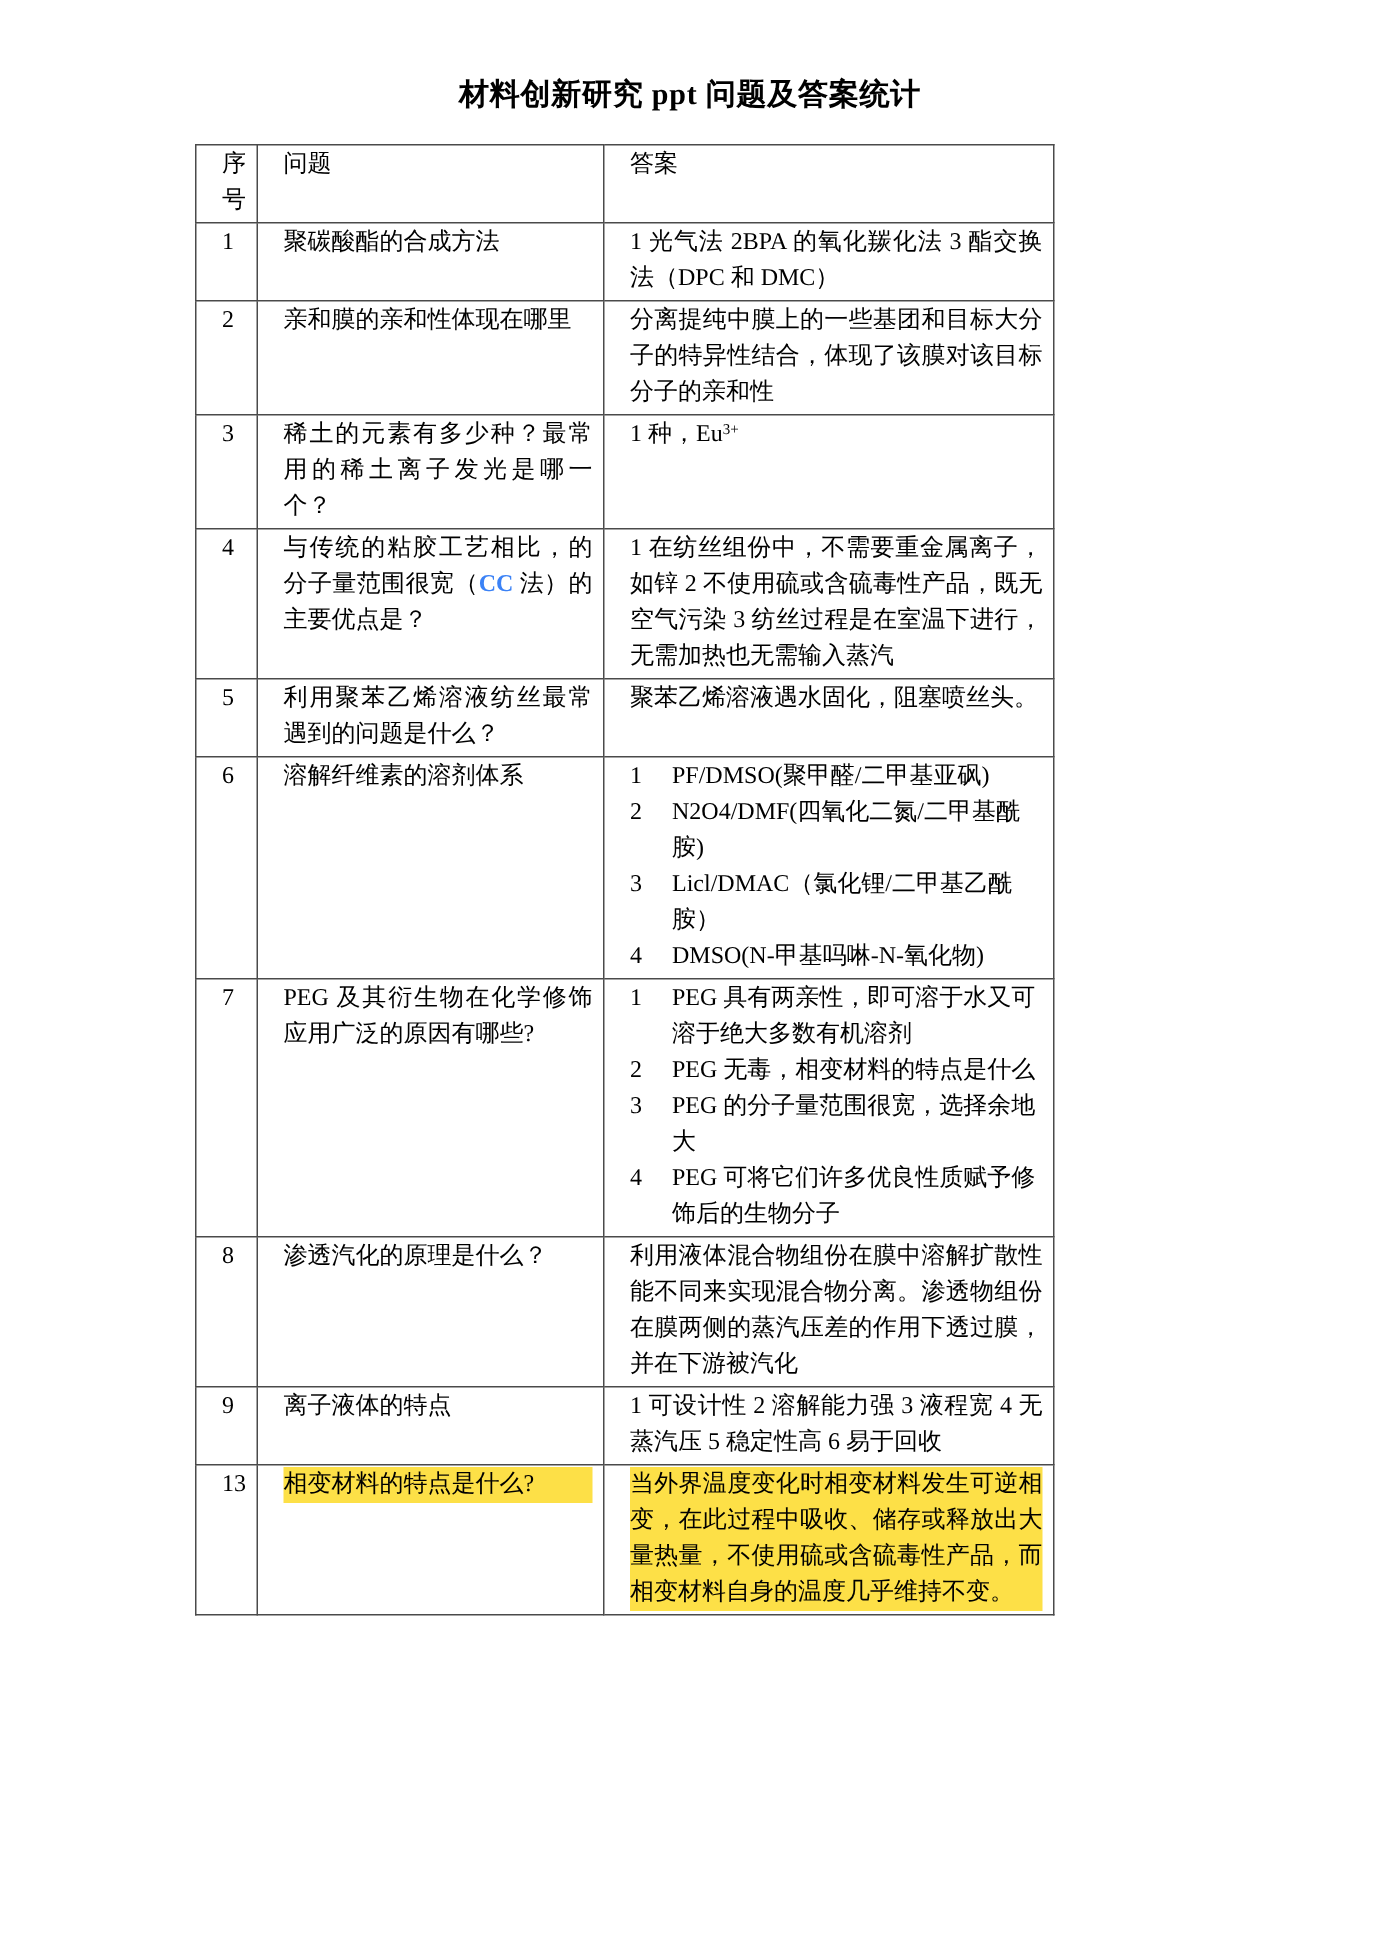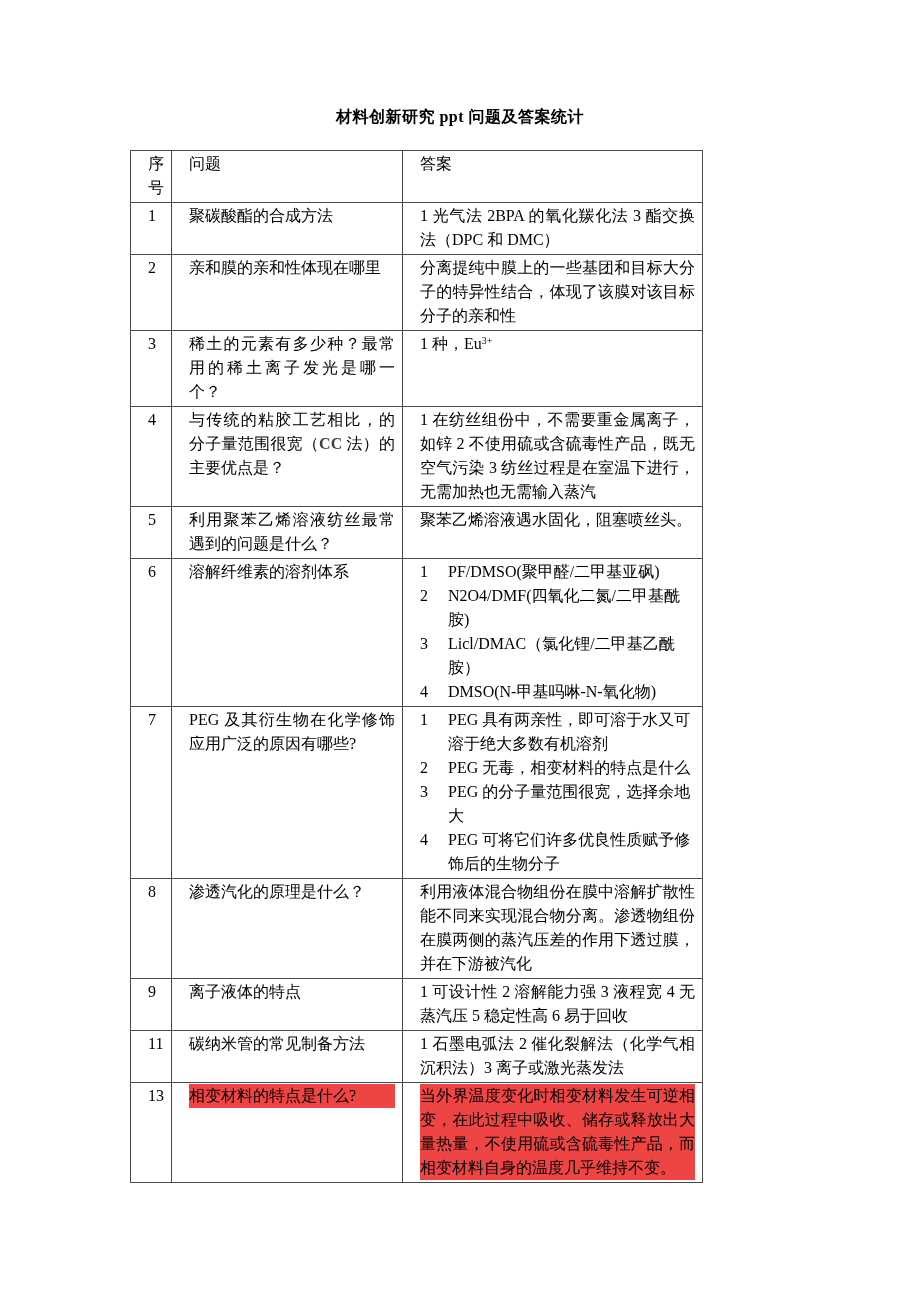--- a/index.html
+++ b/index.html
@@ -1,29 +1,29 @@
 <!DOCTYPE html>
 <html><head>
 <meta charset="utf-8">
 <style>
   html,body{margin:0;padding:0;}
   body{background:#ffffff;font-family:"Liberation Serif","DejaVu Serif",serif;}
   .page{position:relative;width:920px;height:1302px;background:#ffffff;overflow:hidden;}
-  .doc-title{margin:0;padding-top:100px;text-align:center;font-size:16px;line-height:34px;
+  .doc-title{margin:0;padding-top:46px;text-align:center;font-size:20px;line-height:34px;
              font-weight:bold;color:#000000;letter-spacing:0.5px;}
   table.qa{border-collapse:collapse;table-layout:fixed;width:572px;margin:16px 0 0 130px;}
   table.qa col.c-no{width:41px;}
   table.qa col.c-q{width:231px;}
   table.qa col.c-a{width:300px;}
   table.qa th, table.qa td{border:1px solid #4a4a4a;vertical-align:top;
       padding:1px 7px 2px 17px;font-size:16px;line-height:24px;font-weight:normal;
       text-align:left;color:#000000;word-break:break-word;}
   .para{text-align:justify;}
-  .hl{background:#ef4444;}
-  .red{color:#404040;font-weight:bold;}
+  .hl{background:#fde047;}
+  .red{color:#3b82f6;font-weight:bold;}
   sup{font-size:10px;line-height:0;vertical-align:5px;}
   .li{display:flex;}
   .li .num{flex:none;width:28px;}
   .li .txt{flex:1;min-width:0;}
 </style>
 </head>
 <body>
 
 <div class="page">
   <h1 class="doc-title">材料创新研究 ppt 问题及答案统计</h1>
@@ -146,29 +146,20 @@
         <tr>
           <td>9</td>
           <td>
             <div class="para"><span>离子液体的特点</span></div>
           </td>
           <td>
             <div class="para"><span>1 可设计性 2 溶解能力强 3 液程宽 4 无蒸汽压 5 稳定性高 6 易于回收</span></div>
           </td>
         </tr>
         <tr>
-          <td>11</td>
-          <td>
-            <div class="para"><span>碳纳米管的常见制备方法</span></div>
-          </td>
-          <td>
-            <div class="para"><span>1 石墨电弧法 2 催化裂解法（化学气相沉积法）3 离子或激光蒸发法</span></div>
-          </td>
-        </tr>
-        <tr>
           <td>13</td>
           <td>
             <div class="para hl"><span>相变材料的特点是什么?</span></div>
           </td>
           <td>
             <div class="para hl"><span>当外界温度变化时相变材料发生可逆相变，在此过程中吸收、储存或释放出大量热量，不使用硫或含硫毒性产品，而相变材料自身的温度几乎维持不变。</span></div>
           </td>
         </tr>
       </tbody>
   </table>

